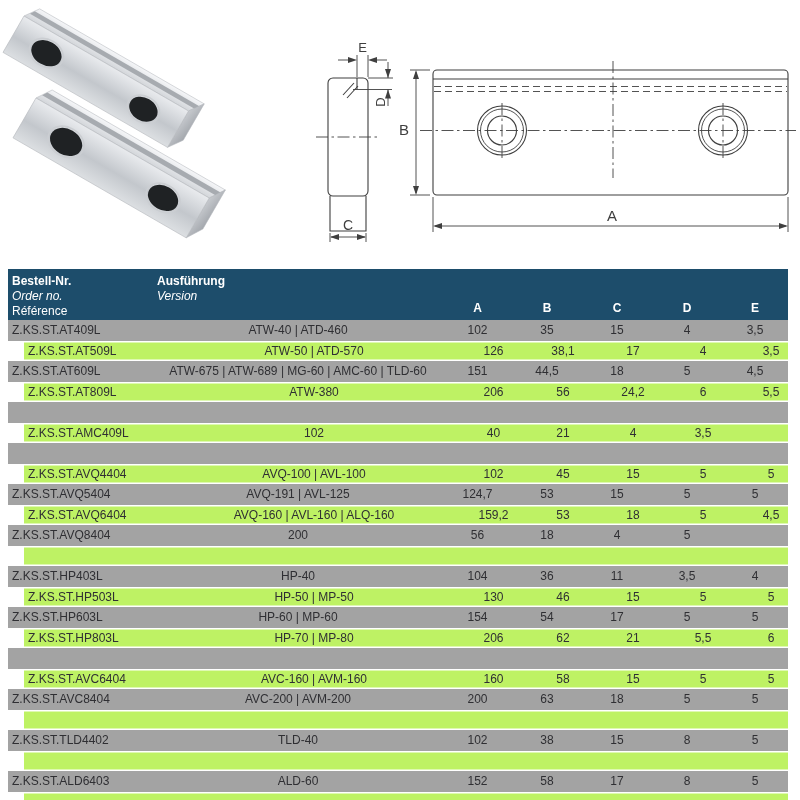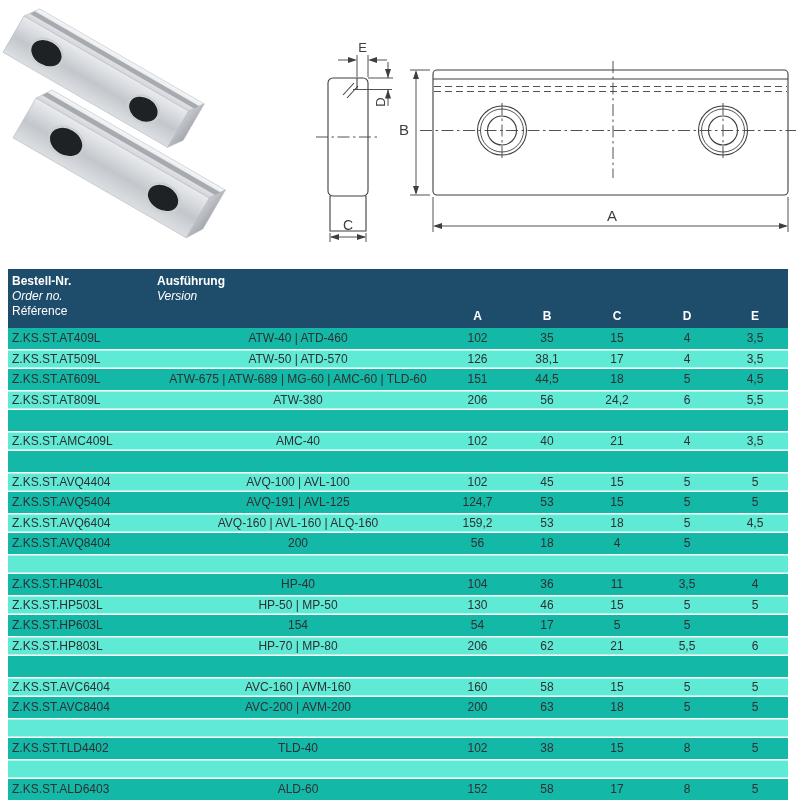--- a/index.html
+++ b/index.html
@@ -20,37 +20,38 @@
     fill:#3f3f3f;stroke:none;
     font-family:"Liberation Sans", sans-serif;
   }
   .drawing-svg .cline{stroke-dasharray:12 3.5 2.5 3.5;stroke-width:0.9;}
   .drawing-svg .hidden-l{stroke-dasharray:7 4;stroke-width:0.9;}
 
   
   .table{position:absolute;left:8px;top:269px;width:780px;}
   .thead{
     display:grid;grid-template-columns:145px 290px 69px 70px 70px 70px 66px;
-    height:59px;background:#1D4D6B;color:#fff;font-size:12px;
+    height:51px;background:#1D4D6B;color:#fff;font-size:12px;
   }
   .thead .hcol{padding:5px 0 0 4px;line-height:15px;}
   .thead .hl1{font-weight:bold;}
   .thead .hl2{font-style:italic;}
   .thead .dimh{
     display:flex;align-items:flex-end;justify-content:center;
     padding-bottom:5px;font-weight:bold;
   }
   .row{
     display:grid;grid-template-columns:145px 290px 69px 70px 70px 70px 66px;
     height:20.5px;align-items:center;font-size:12px;color:#2f2f33;
-    background:#14b8a6;
+    background:#a3a3a3;
   }
   .row.gray{
-    background:#5eead4;
+    background:#bef264;
     box-shadow:inset 0 1.5px 0 #fff, inset 0 -1.5px 0 #fff;
+    margin-left:16px;
   }
   .row .c-order{padding-left:4px;white-space:nowrap;}
   .row .c-version{white-space:nowrap;text-align:center;}
   .row .c-num{text-align:center;}
 </style>
 </head>
 <body>
 
 <div class="stage">
 
@@ -236,21 +237,20 @@
     <div class="c-order"></div>
     <div class="c-version"></div>
     <div class="c-num"></div>
     <div class="c-num"></div>
     <div class="c-num"></div>
     <div class="c-num"></div>
     <div class="c-num"></div>
   </div>
         <div class="row gray">
     <div class="c-order">Z.KS.ST.AMC409L</div>
-    <div class="c-version">AMC-40</div>
     <div class="c-num">102</div>
     <div class="c-num">40</div>
     <div class="c-num">21</div>
     <div class="c-num">4</div>
     <div class="c-num">3,5</div>
   </div>
         <div class="row">
     <div class="c-order"></div>
     <div class="c-version"></div>
     <div class="c-num"></div>
@@ -316,20 +316,21 @@
     <div class="c-order">Z.KS.ST.HP503L</div>
     <div class="c-version">HP-50 | MP-50</div>
     <div class="c-num">130</div>
     <div class="c-num">46</div>
     <div class="c-num">15</div>
     <div class="c-num">5</div>
     <div class="c-num">5</div>
   </div>
         <div class="row">
     <div class="c-order">Z.KS.ST.HP603L</div>
+    <div class="c-version">HP-60 | MP-60</div>
     <div class="c-num">154</div>
     <div class="c-num">54</div>
     <div class="c-num">17</div>
     <div class="c-num">5</div>
     <div class="c-num">5</div>
   </div>
         <div class="row gray">
     <div class="c-order">Z.KS.ST.HP803L</div>
     <div class="c-version">HP-70 | MP-80</div>
     <div class="c-num">206</div>

